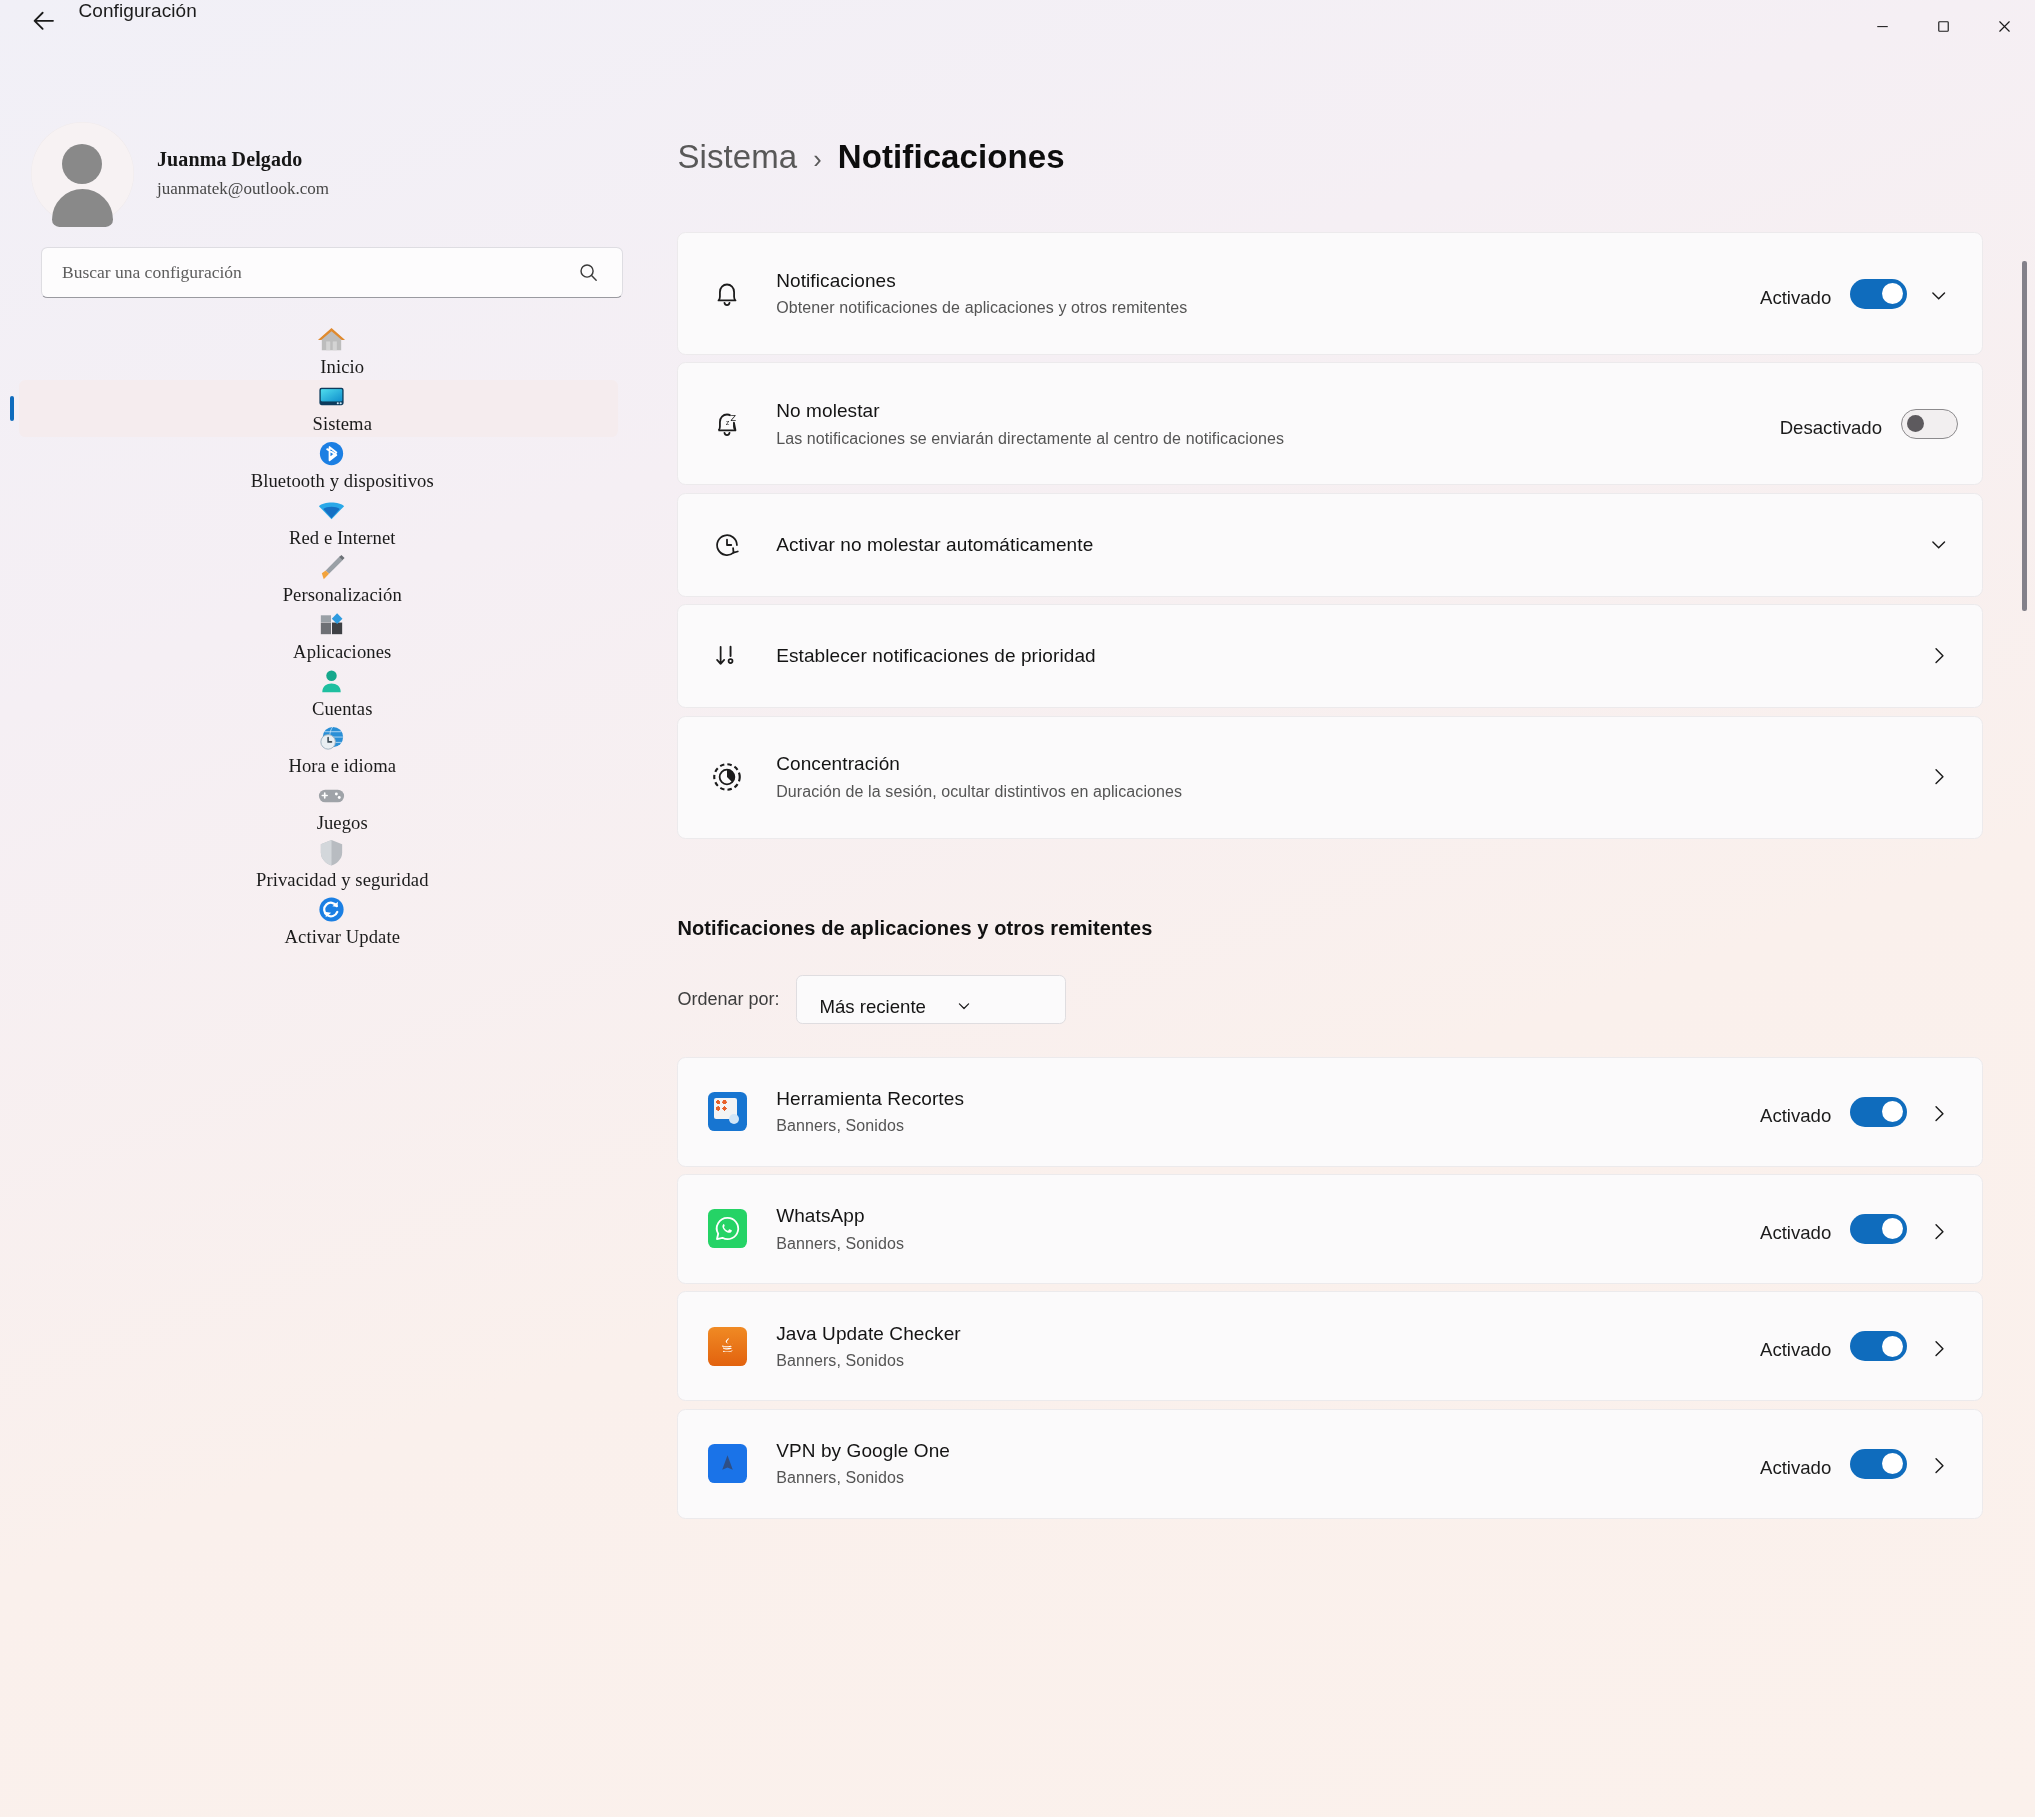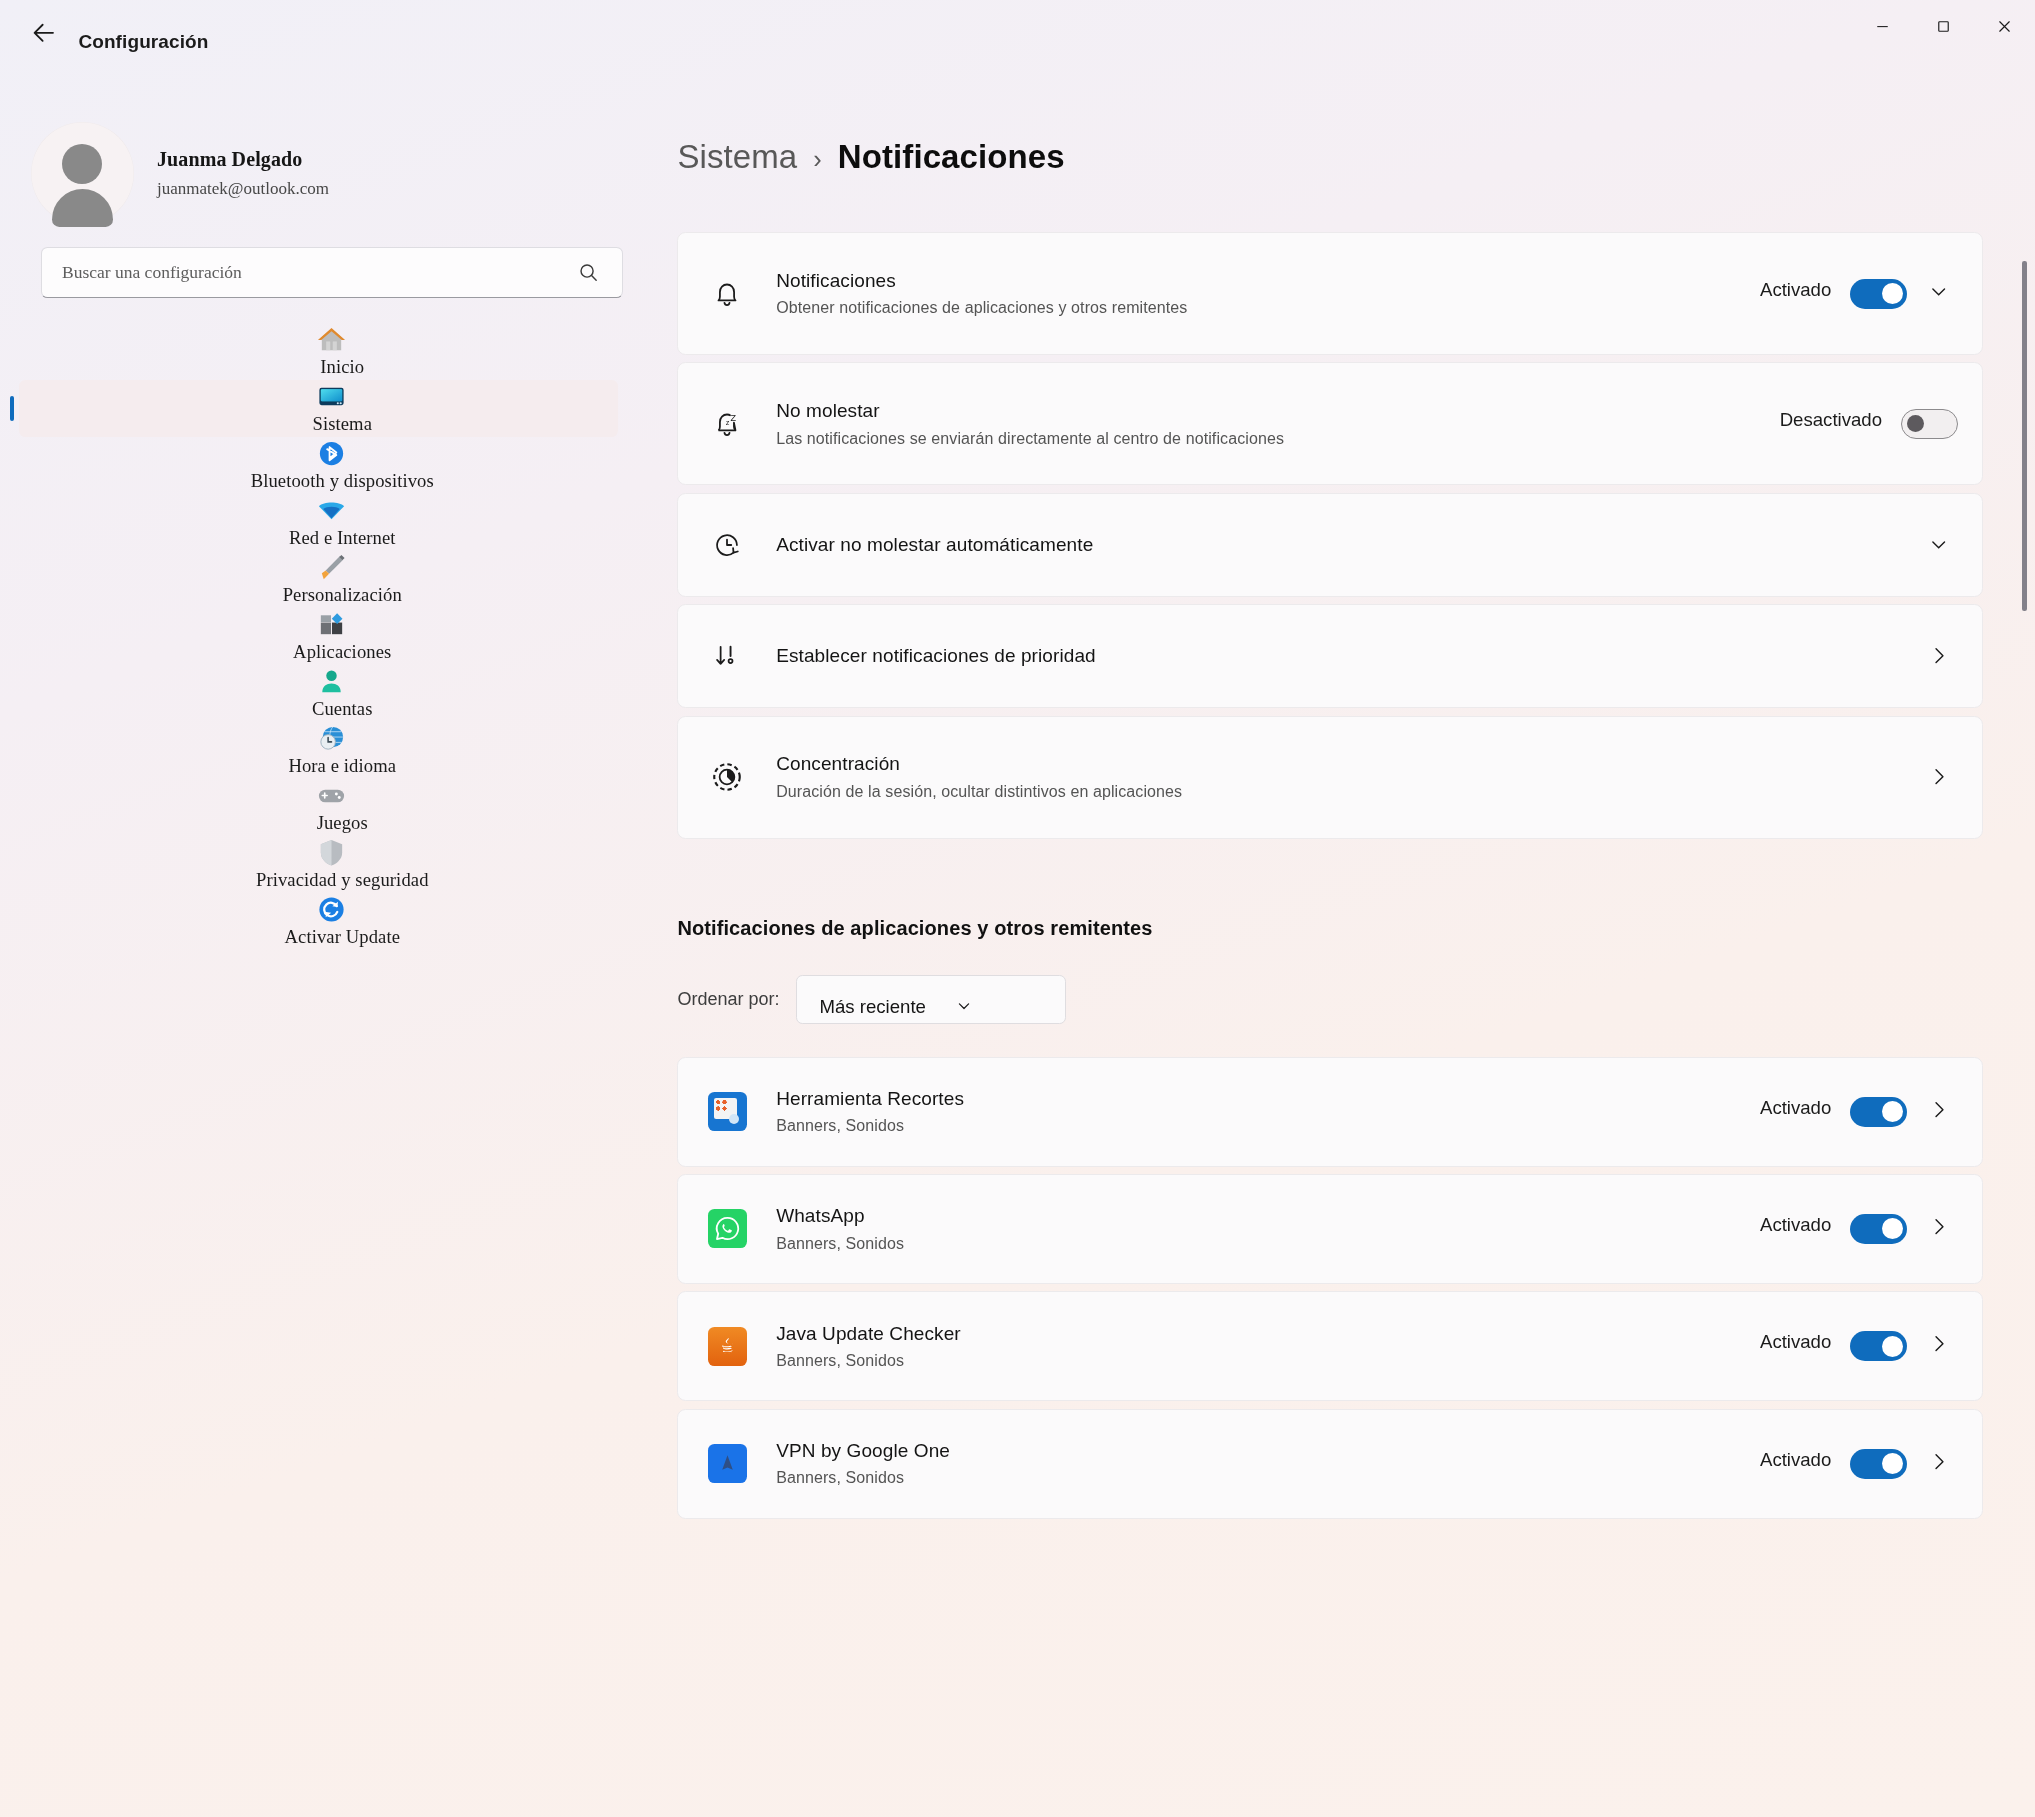--- a/index.html
+++ b/index.html
@@ -11,21 +11,21 @@
   }
   body {
     background: linear-gradient(160deg, #f1f0f7 0%, #f5eff4 28%, #faf0ec 62%, #fbf1ec 100%);
     color: #1b1b1b;
     position: relative;
   }
 
   
   .titlebar {
     position: absolute; top: 0; left: 0; width: 2035px; height: 53px;
-    display: flex; align-items: flex-end; font-weight: bold;
+    display: flex; align-items: flex-start;
   }
   .back-btn {
     width: 55px; height: 41px; margin-left: 16px;
     display: flex; align-items: center; justify-content: center;
     border-radius: 5.3px;
   }
   .back-arrow { width: 27.6px; height: 27.6px; display:block; }
   .app-title {
     font-size: 19px; color: #1b1b1b; margin-left: 7.4px; letter-spacing: 0.1px;
   }
@@ -95,21 +95,21 @@
     display: flex; align-items: center; padding: 0 24.4px 0 25.4px;
     margin-bottom: 7.4px; position: relative;
   }
   .card.h-tall { height: 123px; }
   .card.h-med { height: 104px; }
   .card.h-app { height: 110px; }
   .card-ico { width: 47px; flex: none; display: flex; align-items: center; justify-content: center; }
   .card-text { flex: 1; margin-left: 25.4px; }
   .card-title { font-size: 19px; color: #141414; letter-spacing: 0.1px; }
   .card-sub { font-size: 16px; color: #545454; margin-top: 7.4px; letter-spacing: 0.1px; }
-  .card-right { display: flex; align-items: flex-start; flex: none; }
+  .card-right { display: flex; align-items: flex-end; flex: none; }
   .state-text { font-size: 18.6px; color: #1b1b1b; margin-right: 19px; }
 
   .toggle {
     width: 57px; height: 30px; border-radius: 15px; position: relative; flex: none;
   }
   .toggle.on { background: #0f6cbd; }
   .toggle.on .knob {
     position: absolute; width: 21px; height: 21px; border-radius: 50%;
     background: #ffffff; right: 4.8px; top: 4.2px;
   }

